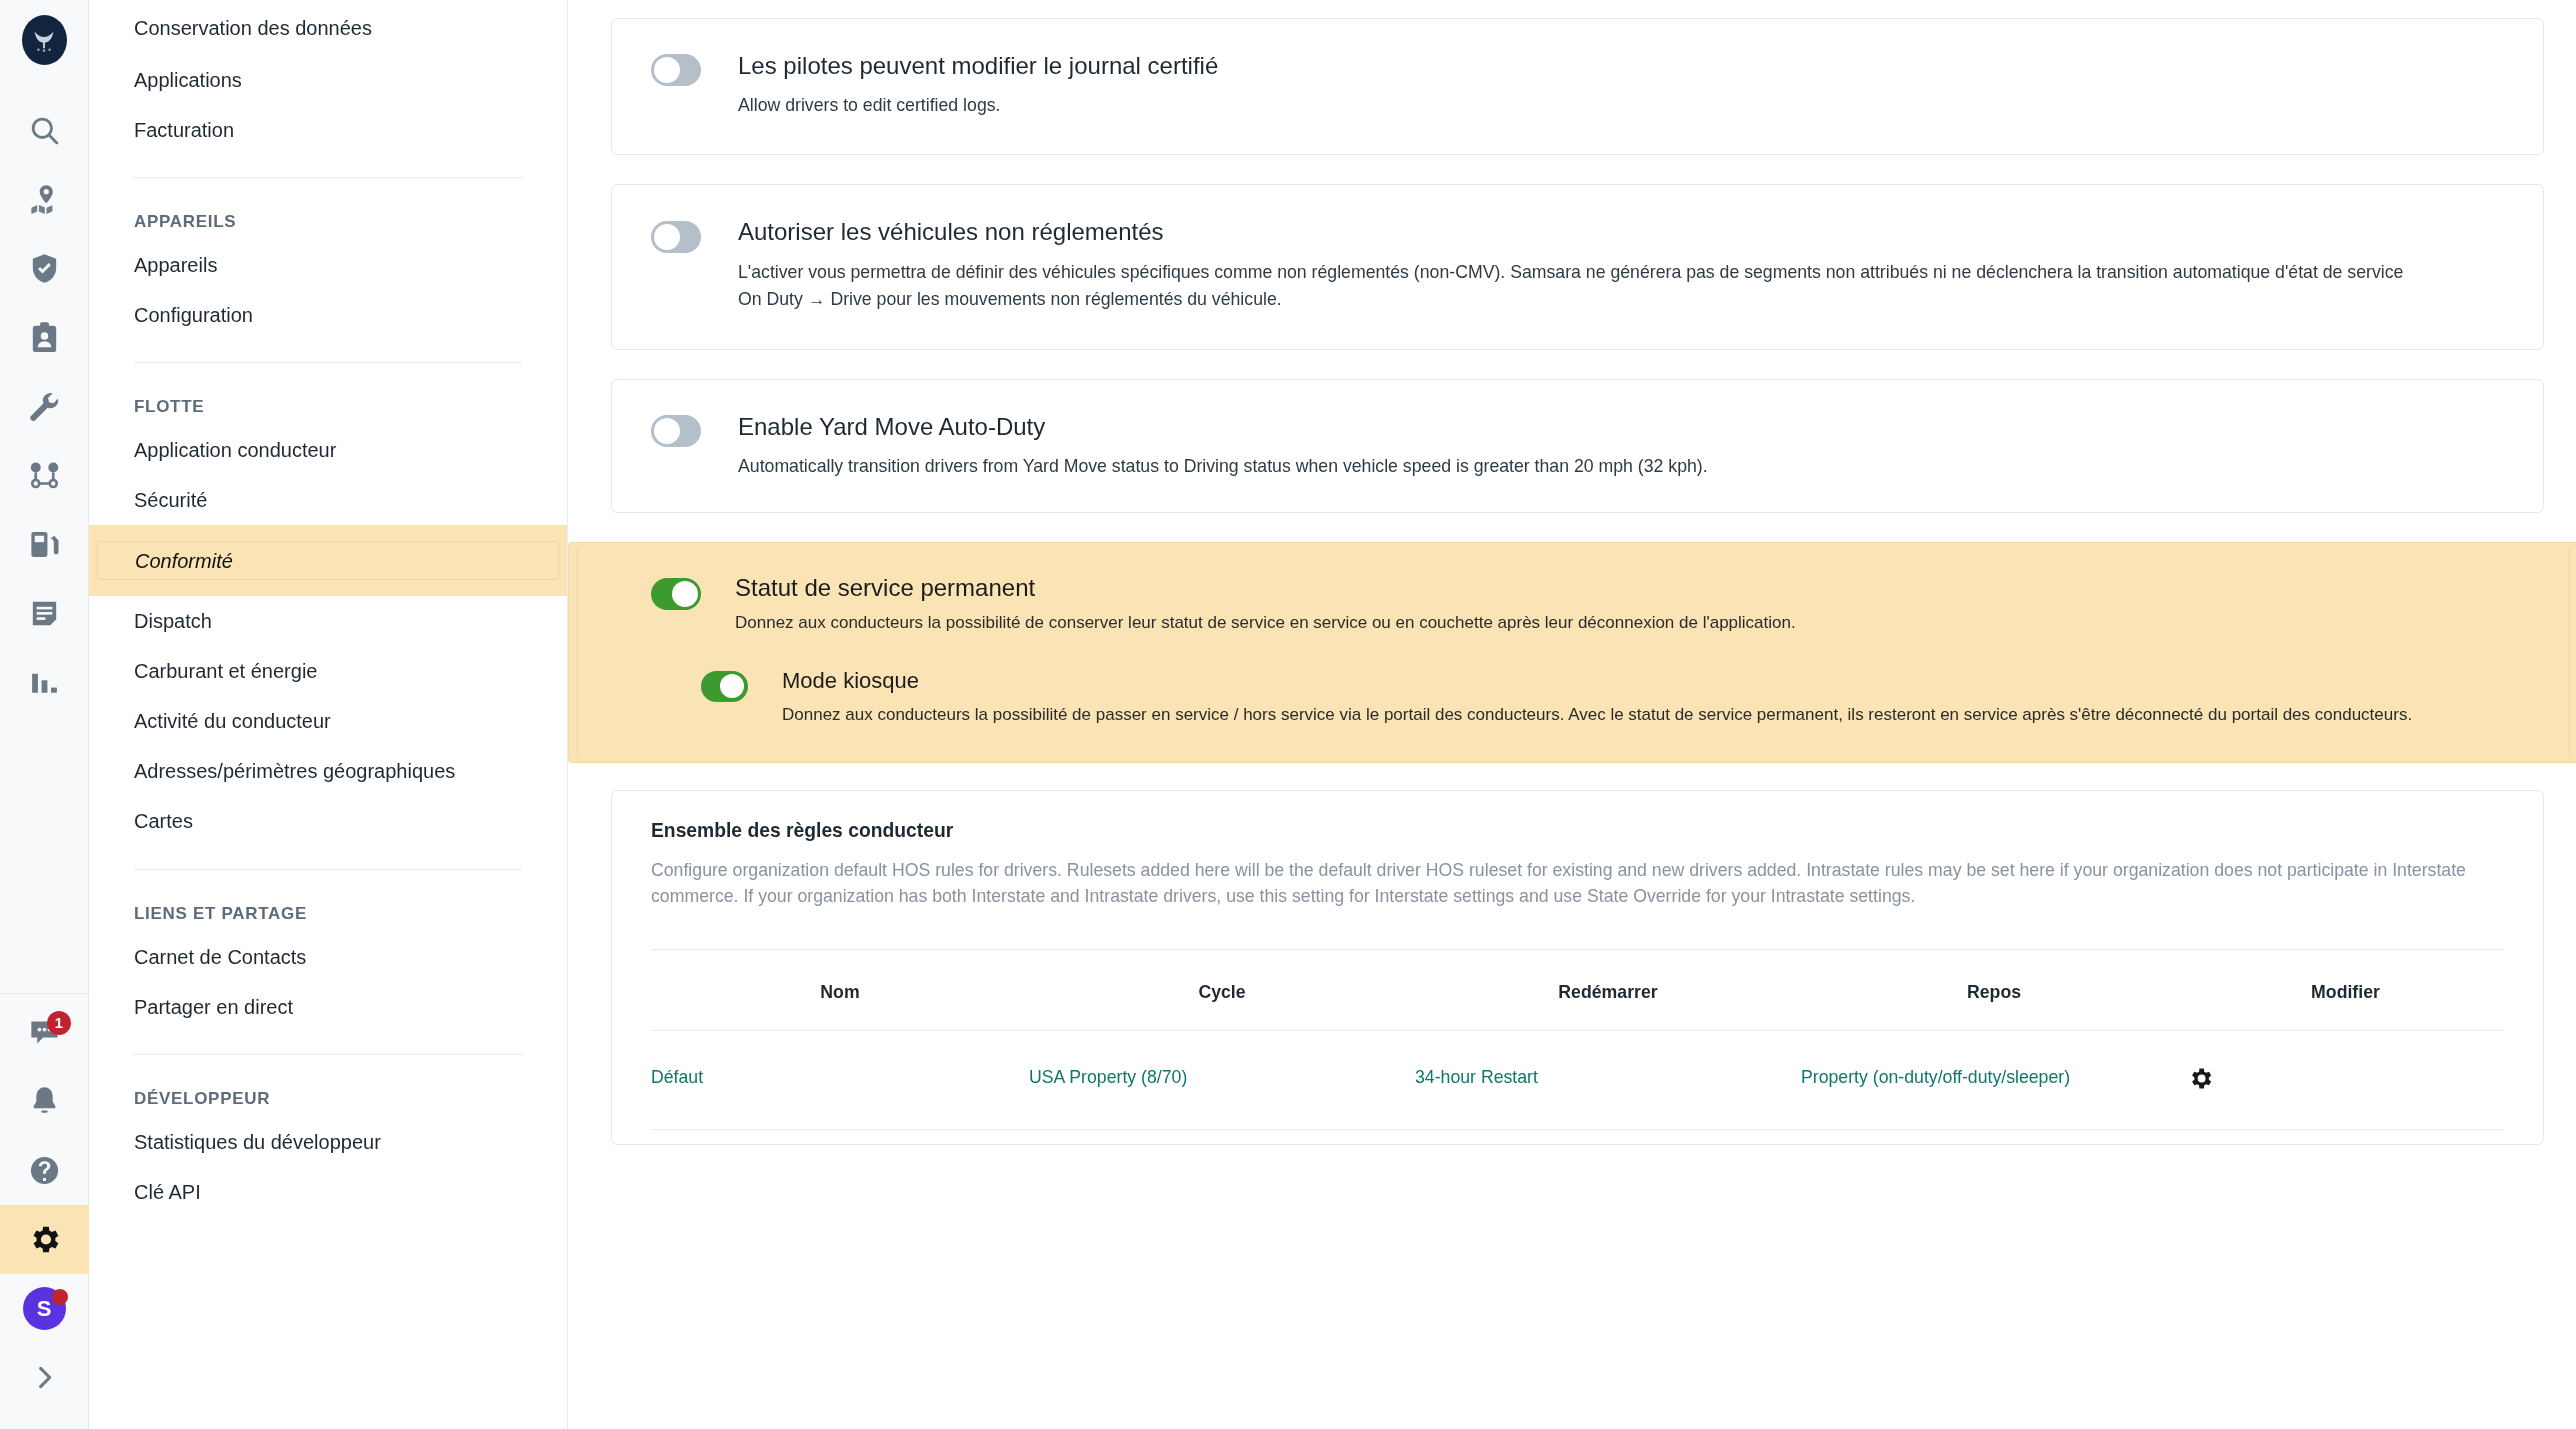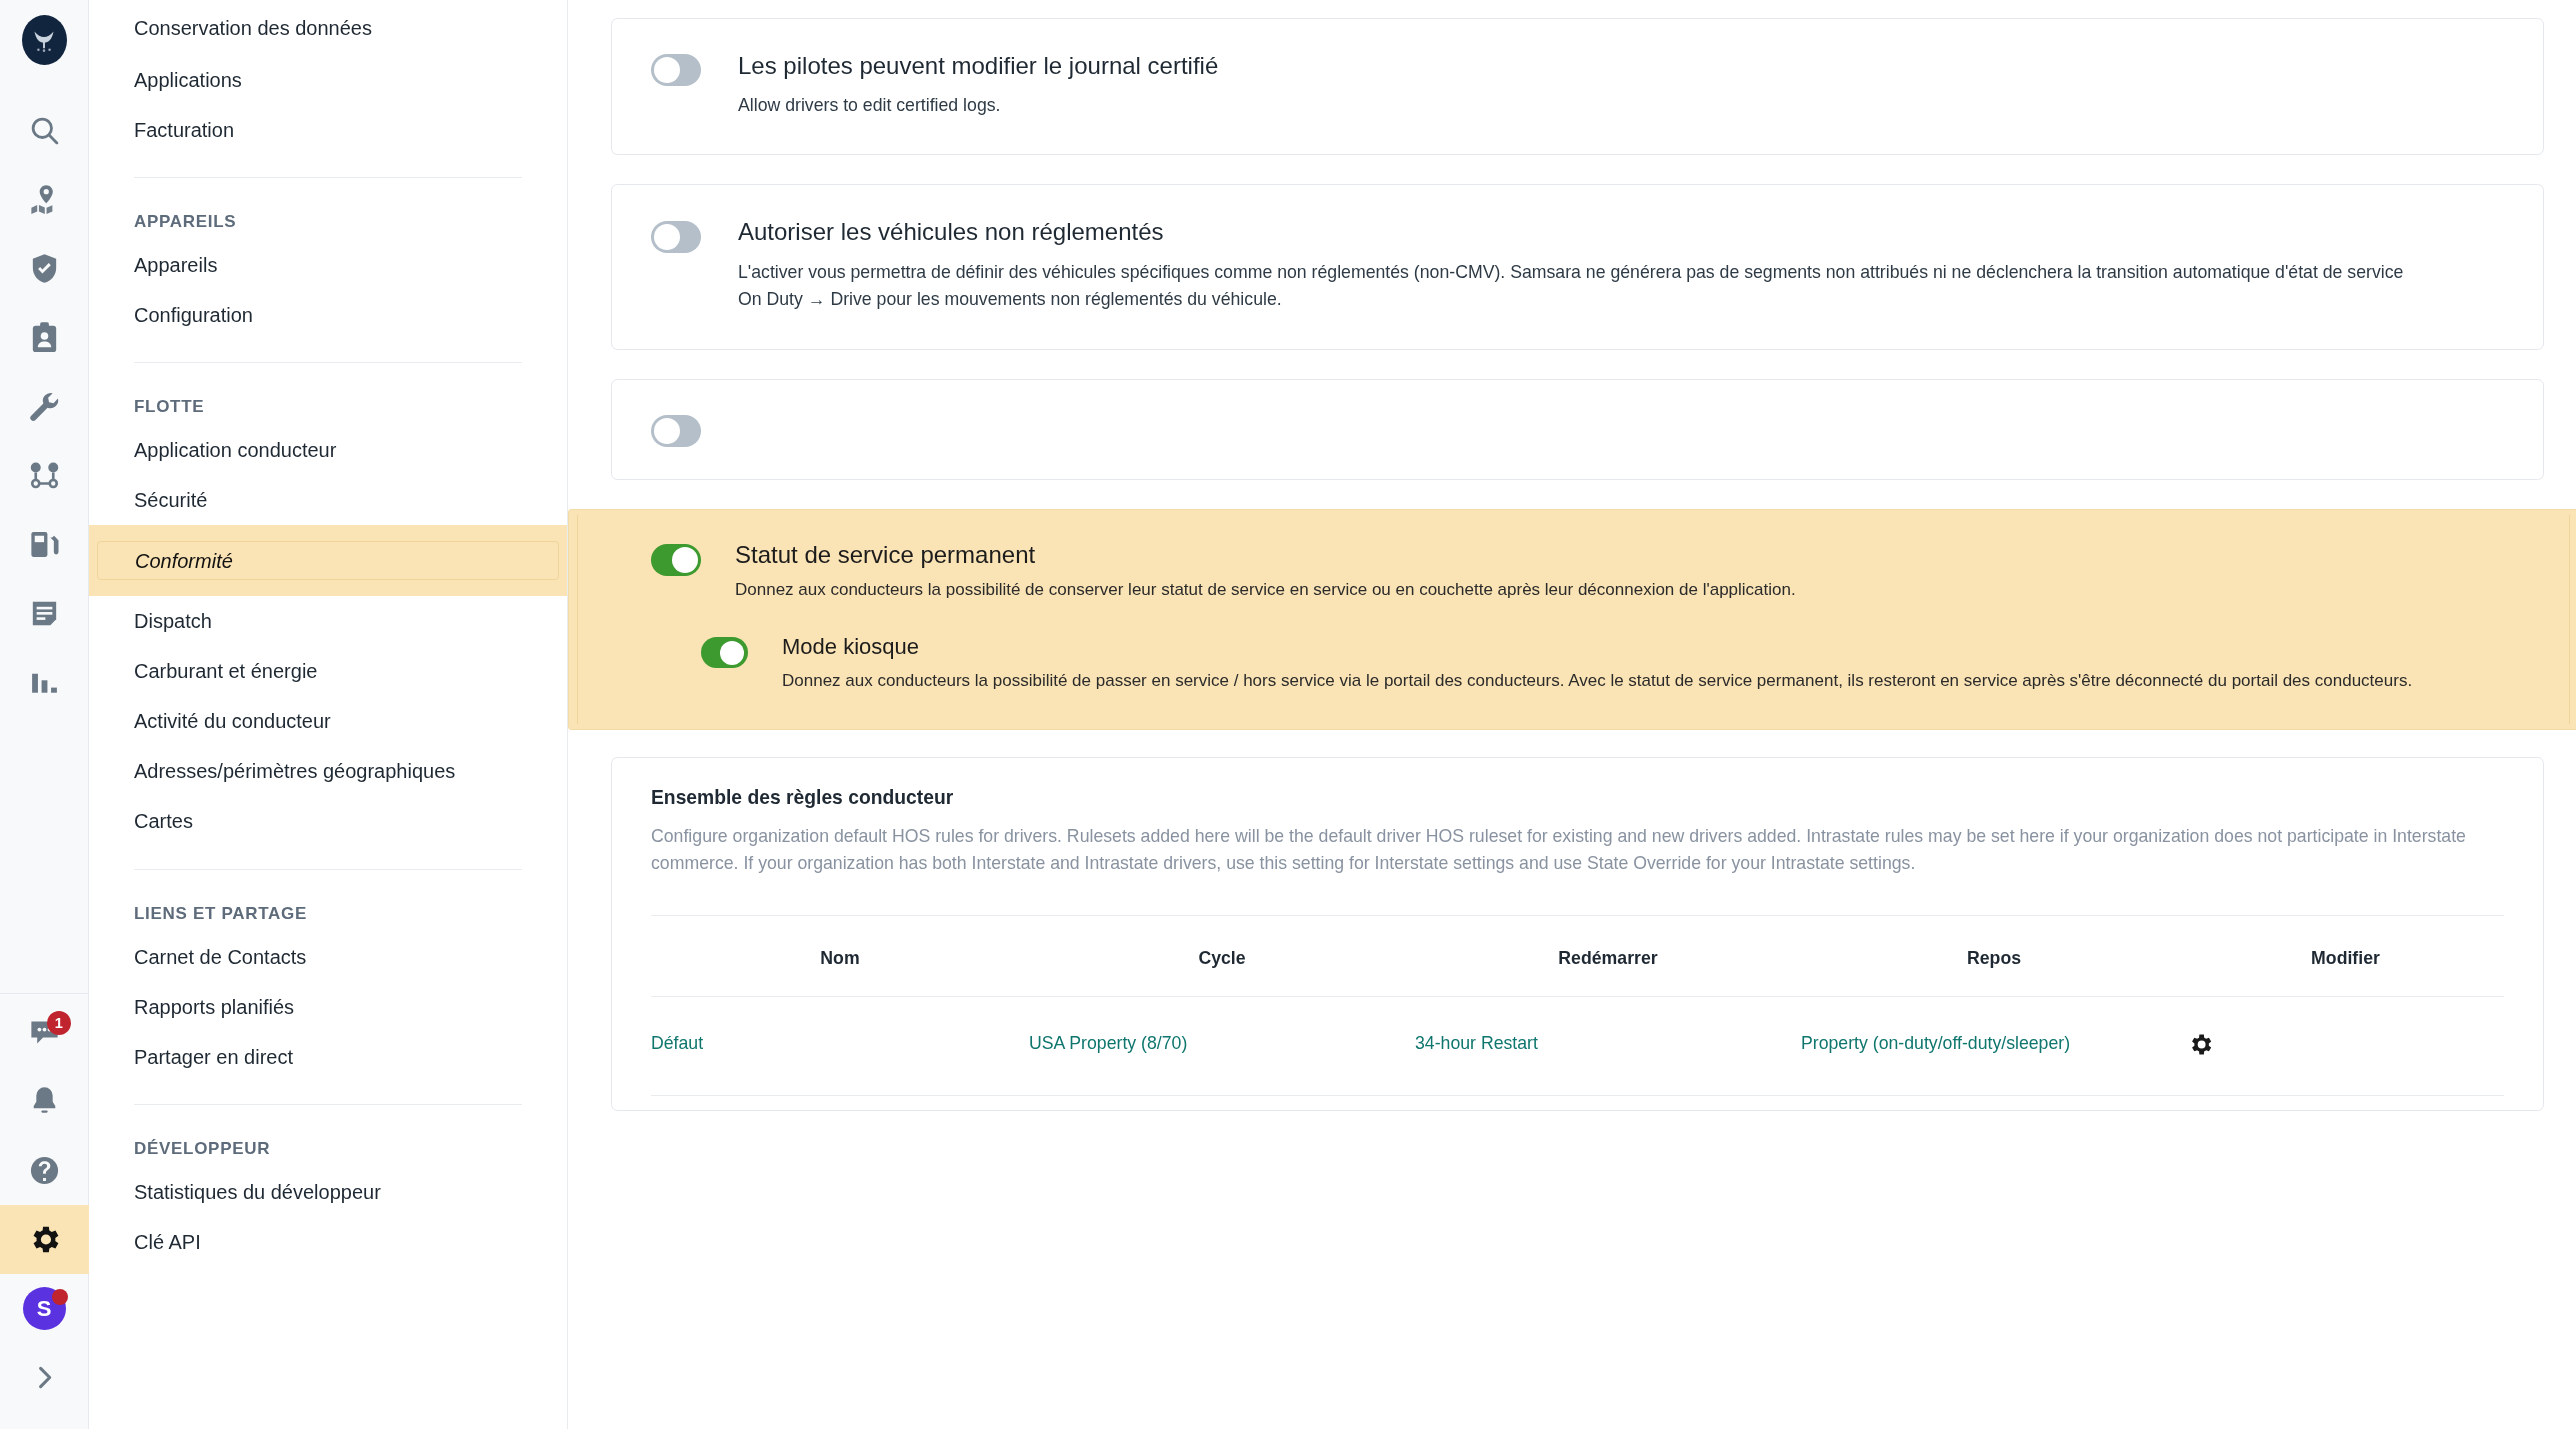--- a/index.html
+++ b/index.html
@@ -372,21 +372,20 @@
       <div class="nav-item">Carburant et énergie</div>
       <div class="nav-item">Activité du conducteur</div>
       <div class="nav-item">Adresses/périmètres géographiques</div>
       <div class="nav-item">Cartes</div>
     </div>
     <div class="nav-divider"></div>
 
     <div class="nav-group">
       <div class="nav-head">LIENS ET PARTAGE</div>
       <div class="nav-item">Carnet de Contacts</div>
-      <div class="nav-item">Rapports planifiés</div>
       <div class="nav-item">Partager en direct</div>
     </div>
     <div class="nav-divider"></div>
 
     <div class="nav-group">
       <div class="nav-head">DÉVELOPPEUR</div>
       <div class="nav-item">Statistiques du développeur</div>
       <div class="nav-item">Clé API</div>
     </div>
   </div>
@@ -410,20 +409,24 @@
         </div>
         <div class="card-body">
           <div class="card-title">Autoriser les véhicules non réglementés</div>
           <div class="card-desc">L'activer vous permettra de définir des véhicules spécifiques comme non réglementés (non-CMV). Samsara ne générera pas de segments non attribués ni ne déclenchera la transition automatique d'état de service On Duty → Drive pour les mouvements non réglementés du véhicule.</div>
         </div>
       </div>
 
       <div class="card compact">
         <div class="toggle">
           <div class="knob"></div>
+        </div>
+        <div class="card-body">
+          <div class="card-title">Enable Yard Move Auto-Duty</div>
+          <div class="card-desc">Automatically transition drivers from Yard Move status to Driving status when vehicle speed is greater than 20 mph (32 kph).</div>
         </div>
       </div>
 
       <div class="card-hl">
         <div class="hl-row">
           <div class="toggle on">
             <div class="knob"></div>
           </div>
           <div class="hl-body">
             <div class="hl-title">Statut de service permanent</div>

